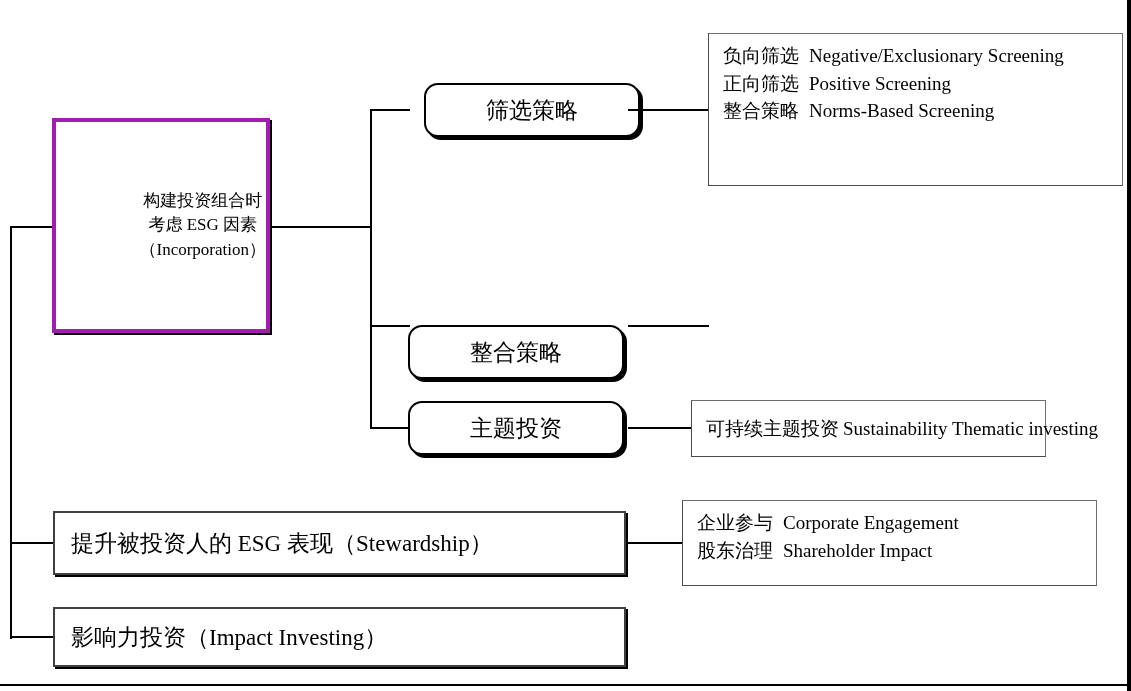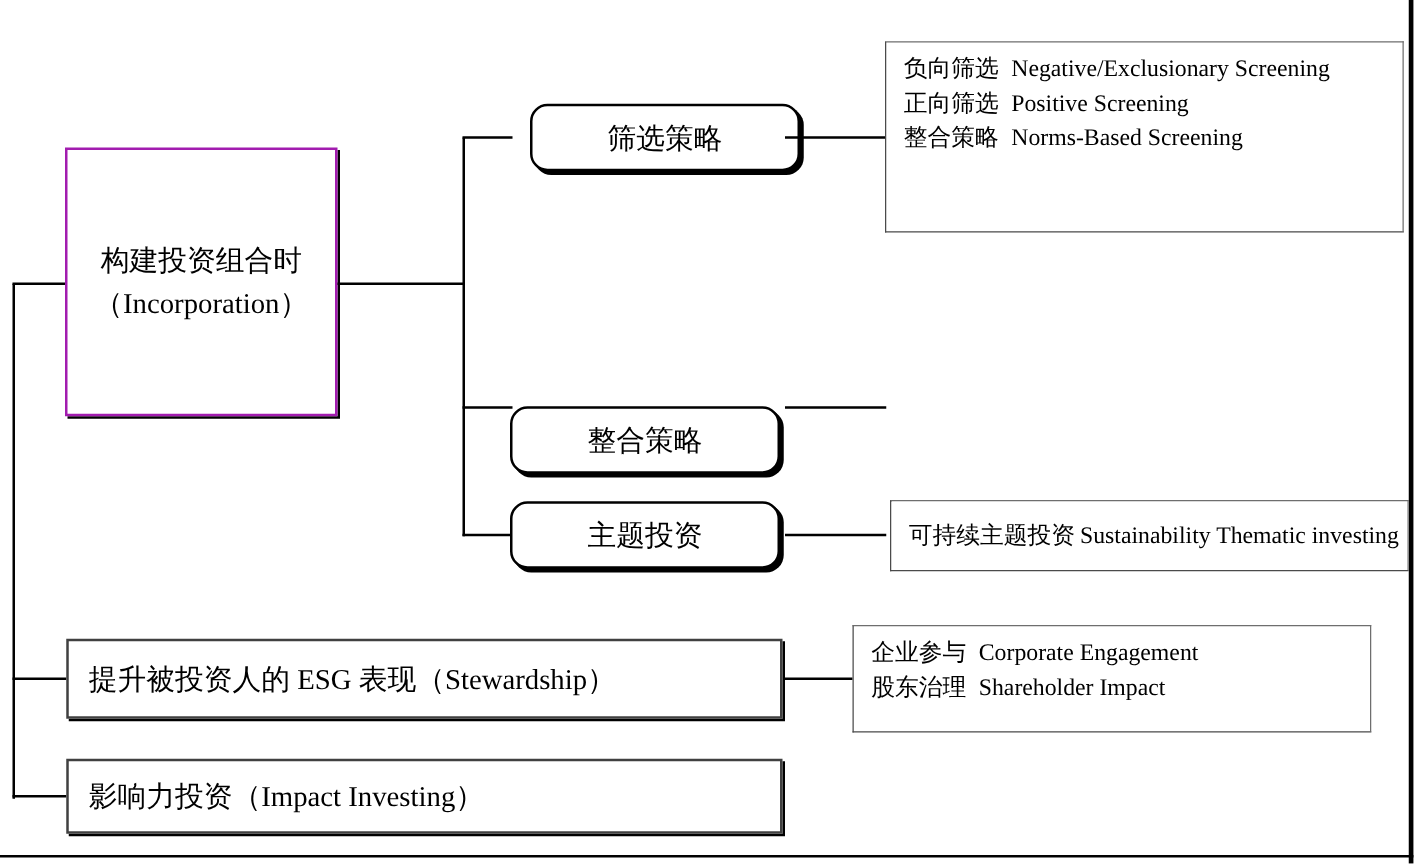--- a/index.html
+++ b/index.html
@@ -49,26 +49,26 @@
   .box {
     position: absolute;
     box-sizing: border-box;
     background: #ffffff;
     display: flex;
     align-items: center;
   }
 
   
   .box-root {
-    border: 2px solid #a21caf;
+    border: 4px solid #a21caf;
     box-shadow: 2px 2px 0 0 #000000;
-    justify-content: center;
+    justify-content: flex-end;
     text-align: center;
     line-height: 1.45;
-    font-size: 23px;
+    font-size: 17px;
   }
 
   
   .box-round {
     border: 2px solid #000000;
     border-radius: 14px;
     box-shadow: 3px 3px 0 0 #000000;
     justify-content: center;
     text-align: center;
     font-size: 23px;
@@ -118,20 +118,21 @@
 
   <div class="line h" style="left:10px; top:226px; width:42px;"></div>
 
   <div class="line h" style="left:10px; top:542px; width:44px;"></div>
 
   <div class="line h" style="left:10px; top:636px; width:44px;"></div>
 
   <div class="box box-root" style="left:52px; top:118px; width:218px; height:215px;">
     <div>
       <div class="nowrap">构建投资组合时</div>
+      <div class="nowrap">考虑 ESG 因素</div>
       <div class="nowrap">（Incorporation）</div>
     </div>
   </div>
 
   <div class="line h" style="left:270px; top:226px; width:102px;"></div>
   <div class="line v" style="left:370px; top:110px; height:319px;"></div>
 
   <div class="line h" style="left:370px; top:109px; width:40px;"></div>
   <div class="line h" style="left:370px; top:325px; width:40px;"></div>
   <div class="line h" style="left:370px; top:427px; width:40px;"></div>
@@ -161,21 +162,21 @@
       <div class="detail-row">
         <span class="detail-cn">正向筛选</span><span>Positive Screening</span>
       </div>
       <div class="detail-row">
         <span class="detail-cn">整合策略</span><span>Norms-Based Screening</span>
       </div>
     </div>
   </div>
 
 
-  <div class="box box-detail mid" style="left:712px; top:400px; width:415px; height:57px;">
+  <div class="box box-detail mid" style="left:691px; top:400px; width:355px; height:57px;">
     <div>
       <div class="detail-row">
         <span class="detail-cn" style="margin-right:4px;">可持续主题投资</span><span>Sustainability Thematic investing</span>
       </div>
     </div>
   </div>
 
   <div class="box box-detail" style="left:682px; top:500px; width:415px; height:86px;">
     <div>
       <div class="detail-row">

